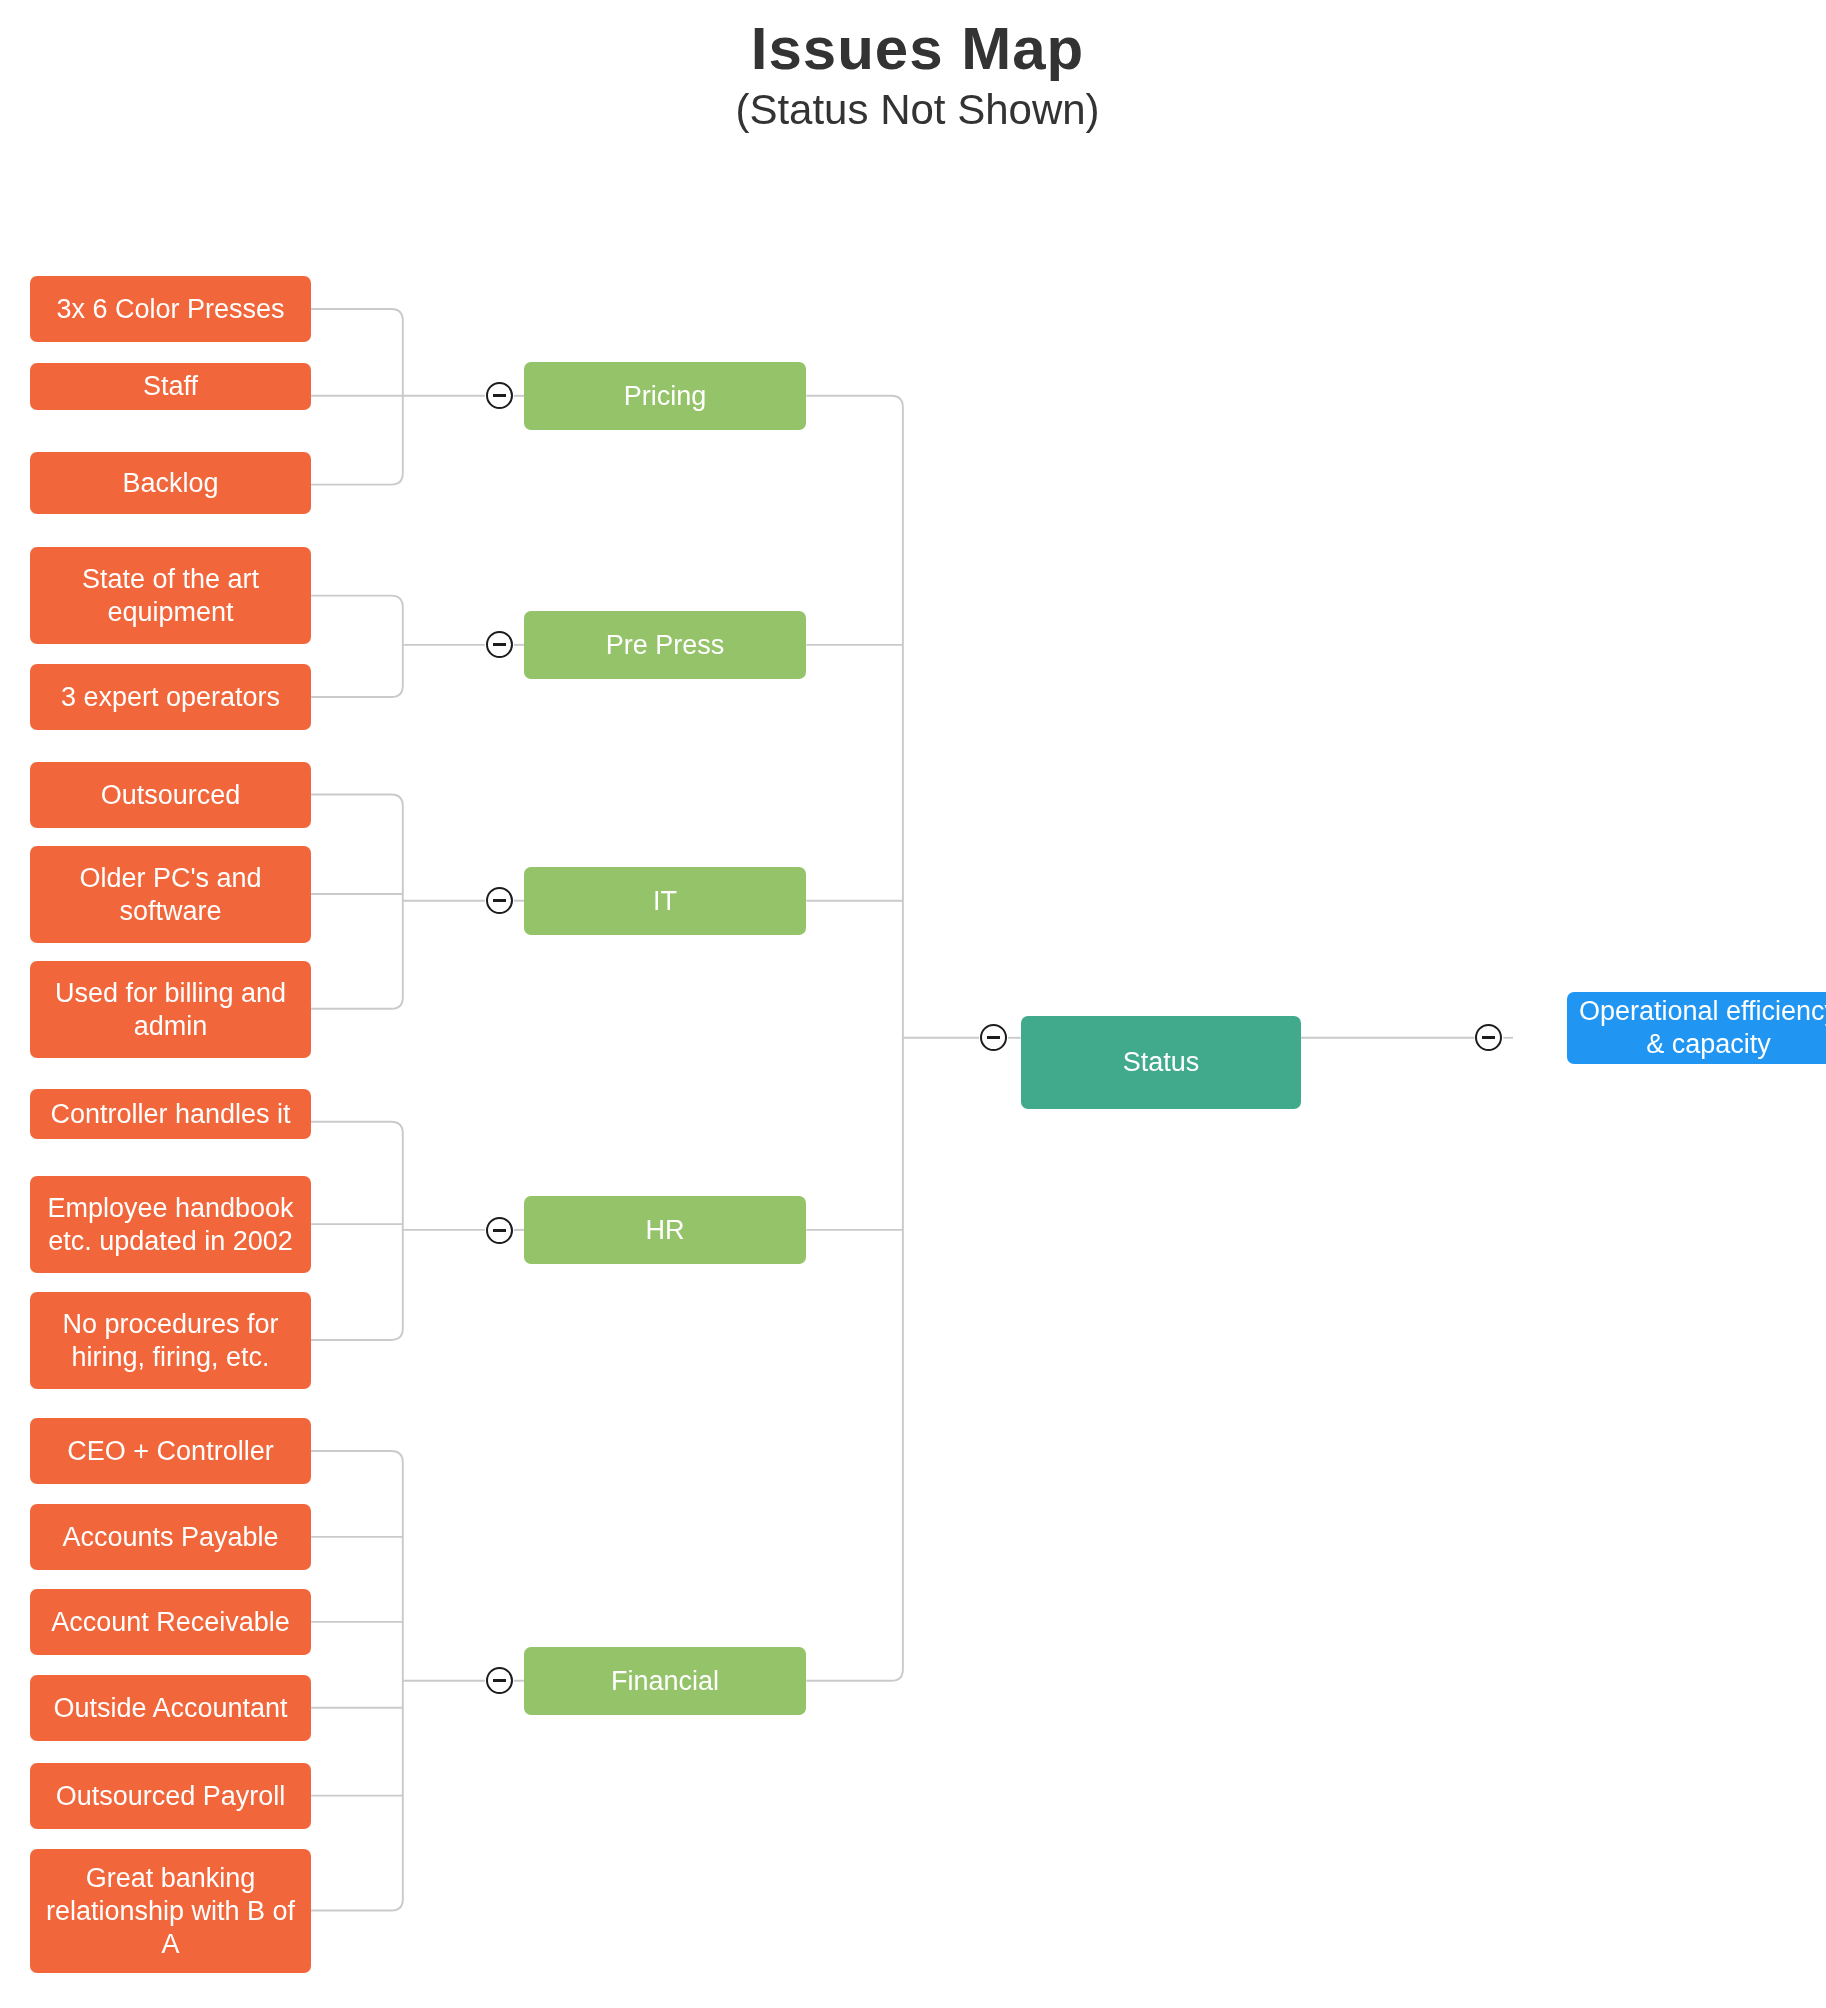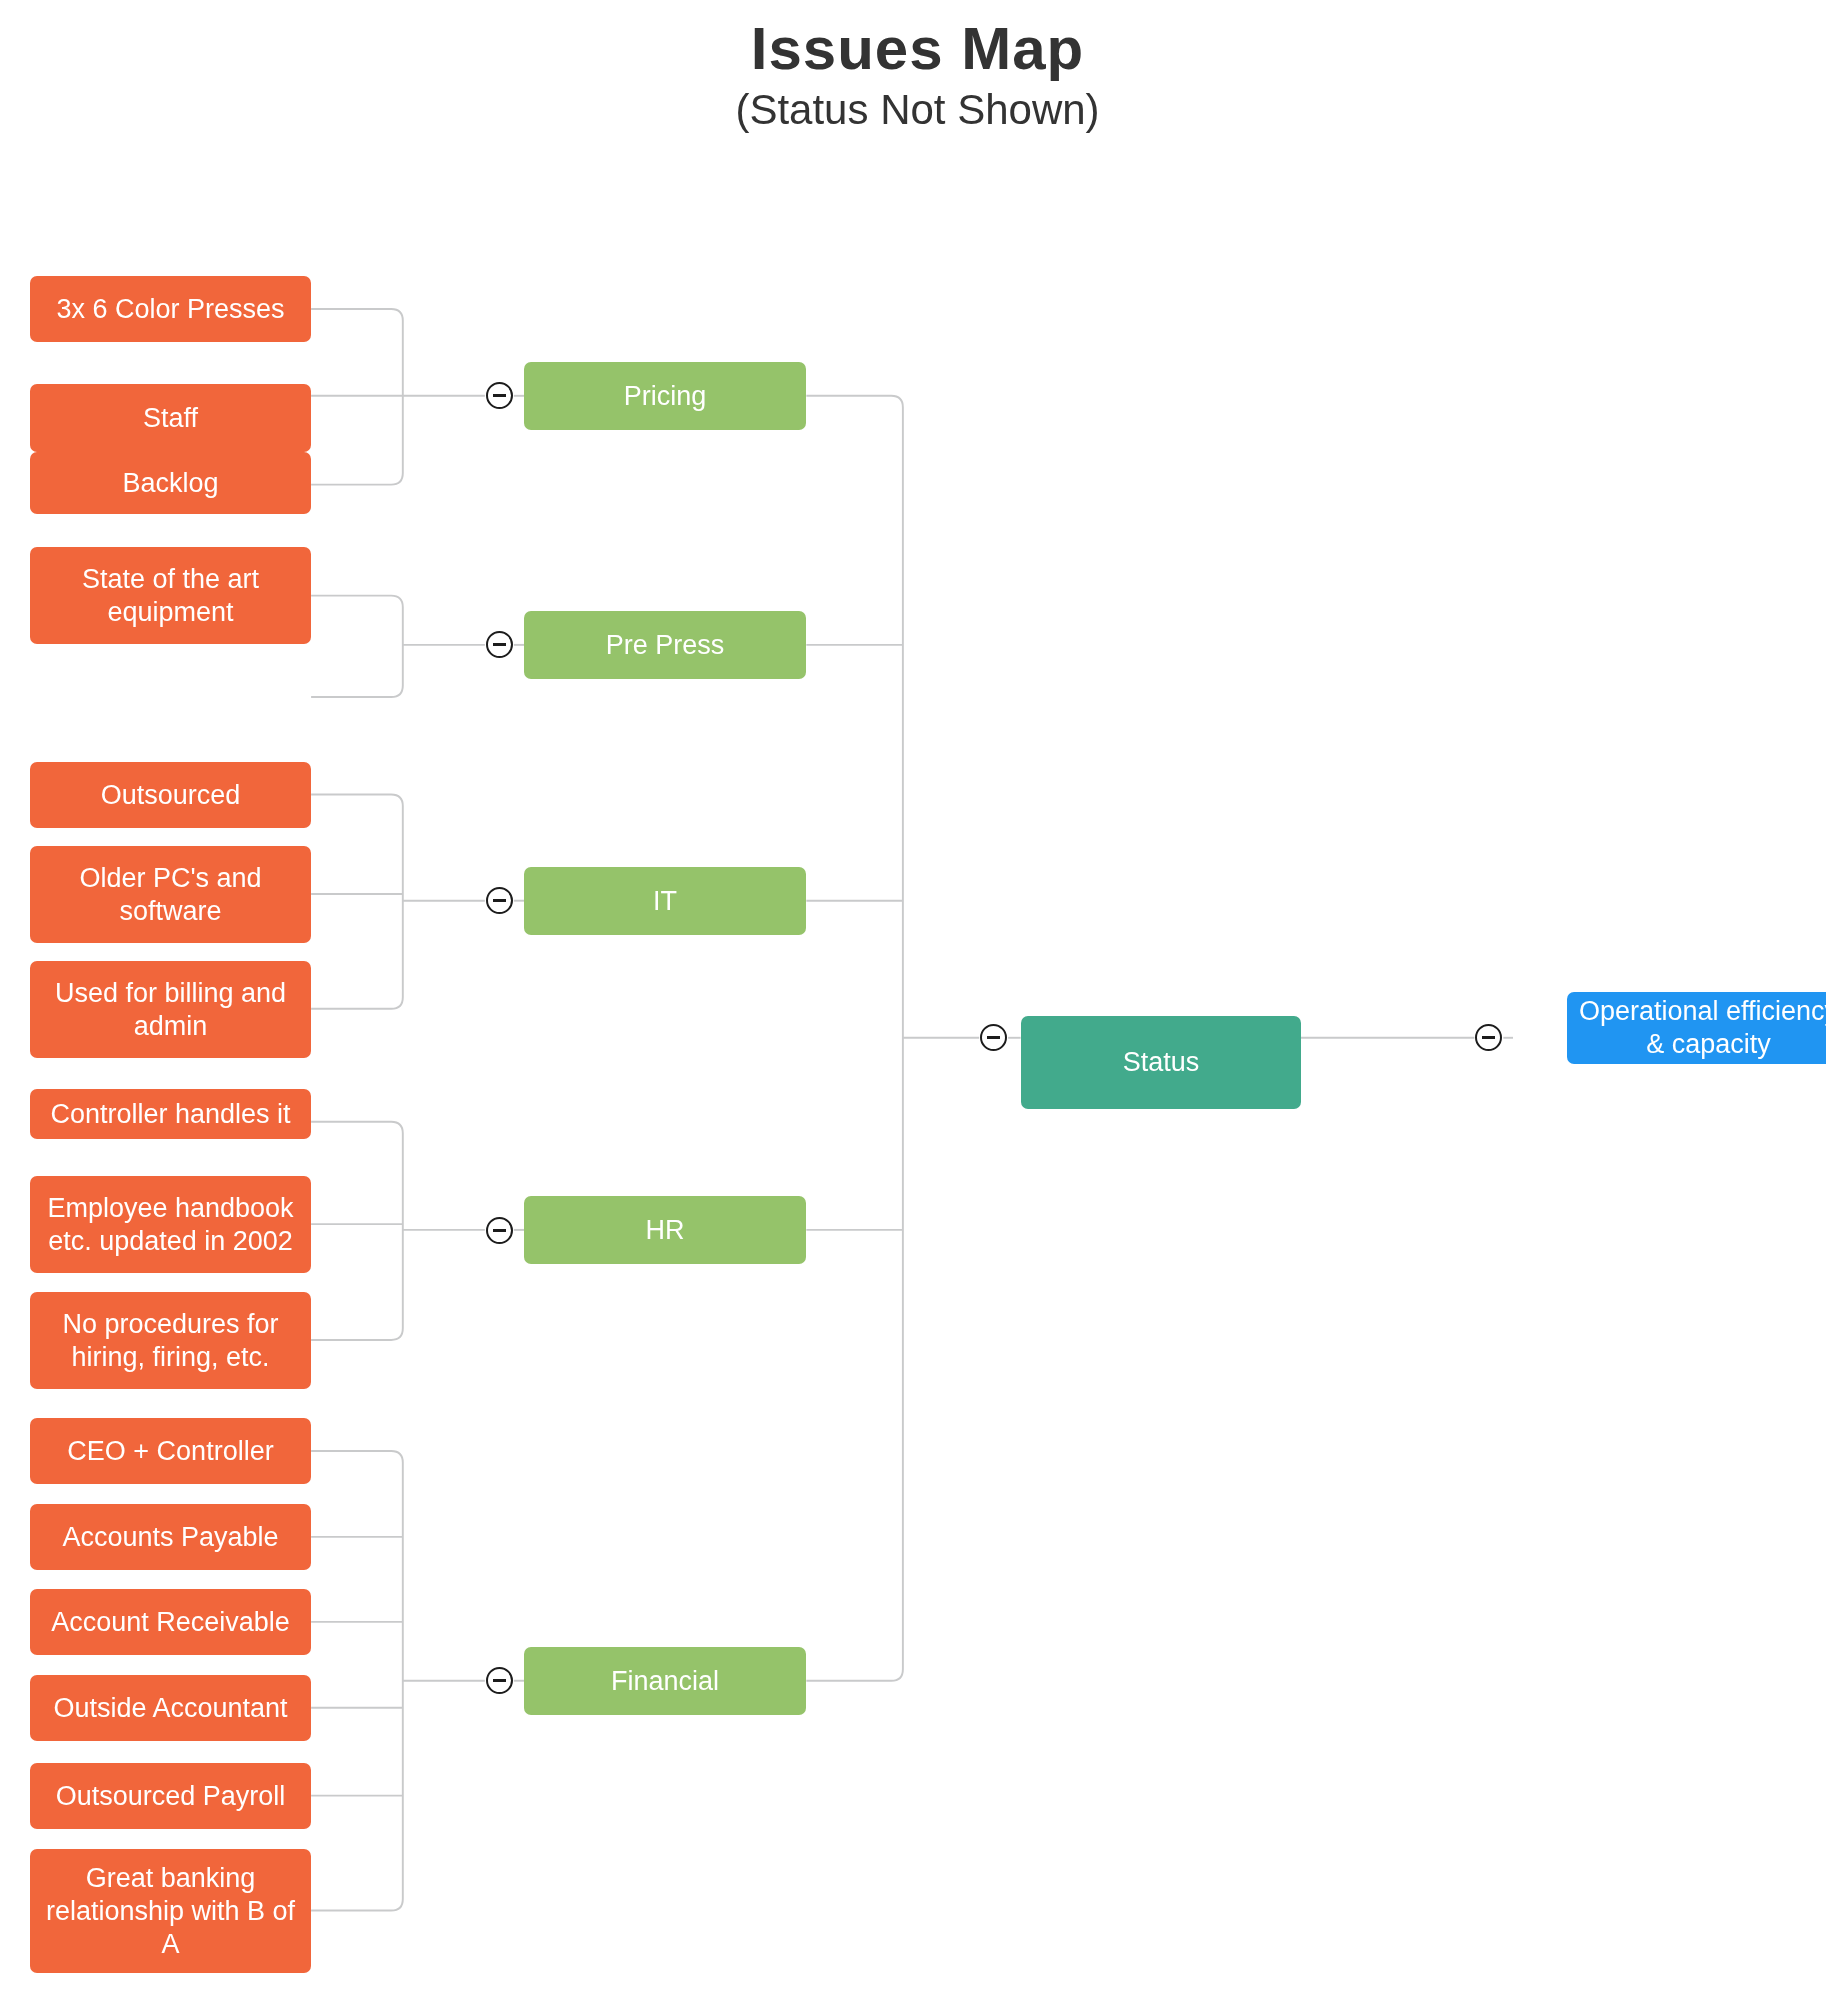--- a/index.html
+++ b/index.html
@@ -109,30 +109,33 @@
       <path d="M1044 1075 H1057"></path>
 
       <path d="M1347 1075 H1527"></path>
       <path d="M1557 1075 H1567"></path>
     </g>
   </svg>
 
   <div class="node issue" style="top:276px;height:66px">
     <span>3x 6 Color Presses</span>
   </div>
-  <div class="node issue" style="top:384px;height:68px">
+  <div class="node issue" style="top:363px;height:47px">
     <span>Staff</span>
   </div>
   <div class="node issue" style="top:452px;height:62px">
     <span>Backlog</span>
   </div>
 
   <div class="node issue" style="top:547px;height:97px">
     <span>State of the art equipment</span>
   </div>
+  <div class="node issue" style="top:664px;height:66px">
+    <span>3 expert operators</span>
+  </div>
 
   <div class="node issue" style="top:762px;height:66px">
     <span>Outsourced</span>
   </div>
   <div class="node issue" style="top:846px;height:97px">
     <span>Older PC's and software</span>
   </div>
   <div class="node issue" style="top:961px;height:97px">
     <span>Used for billing and admin</span>
   </div>

